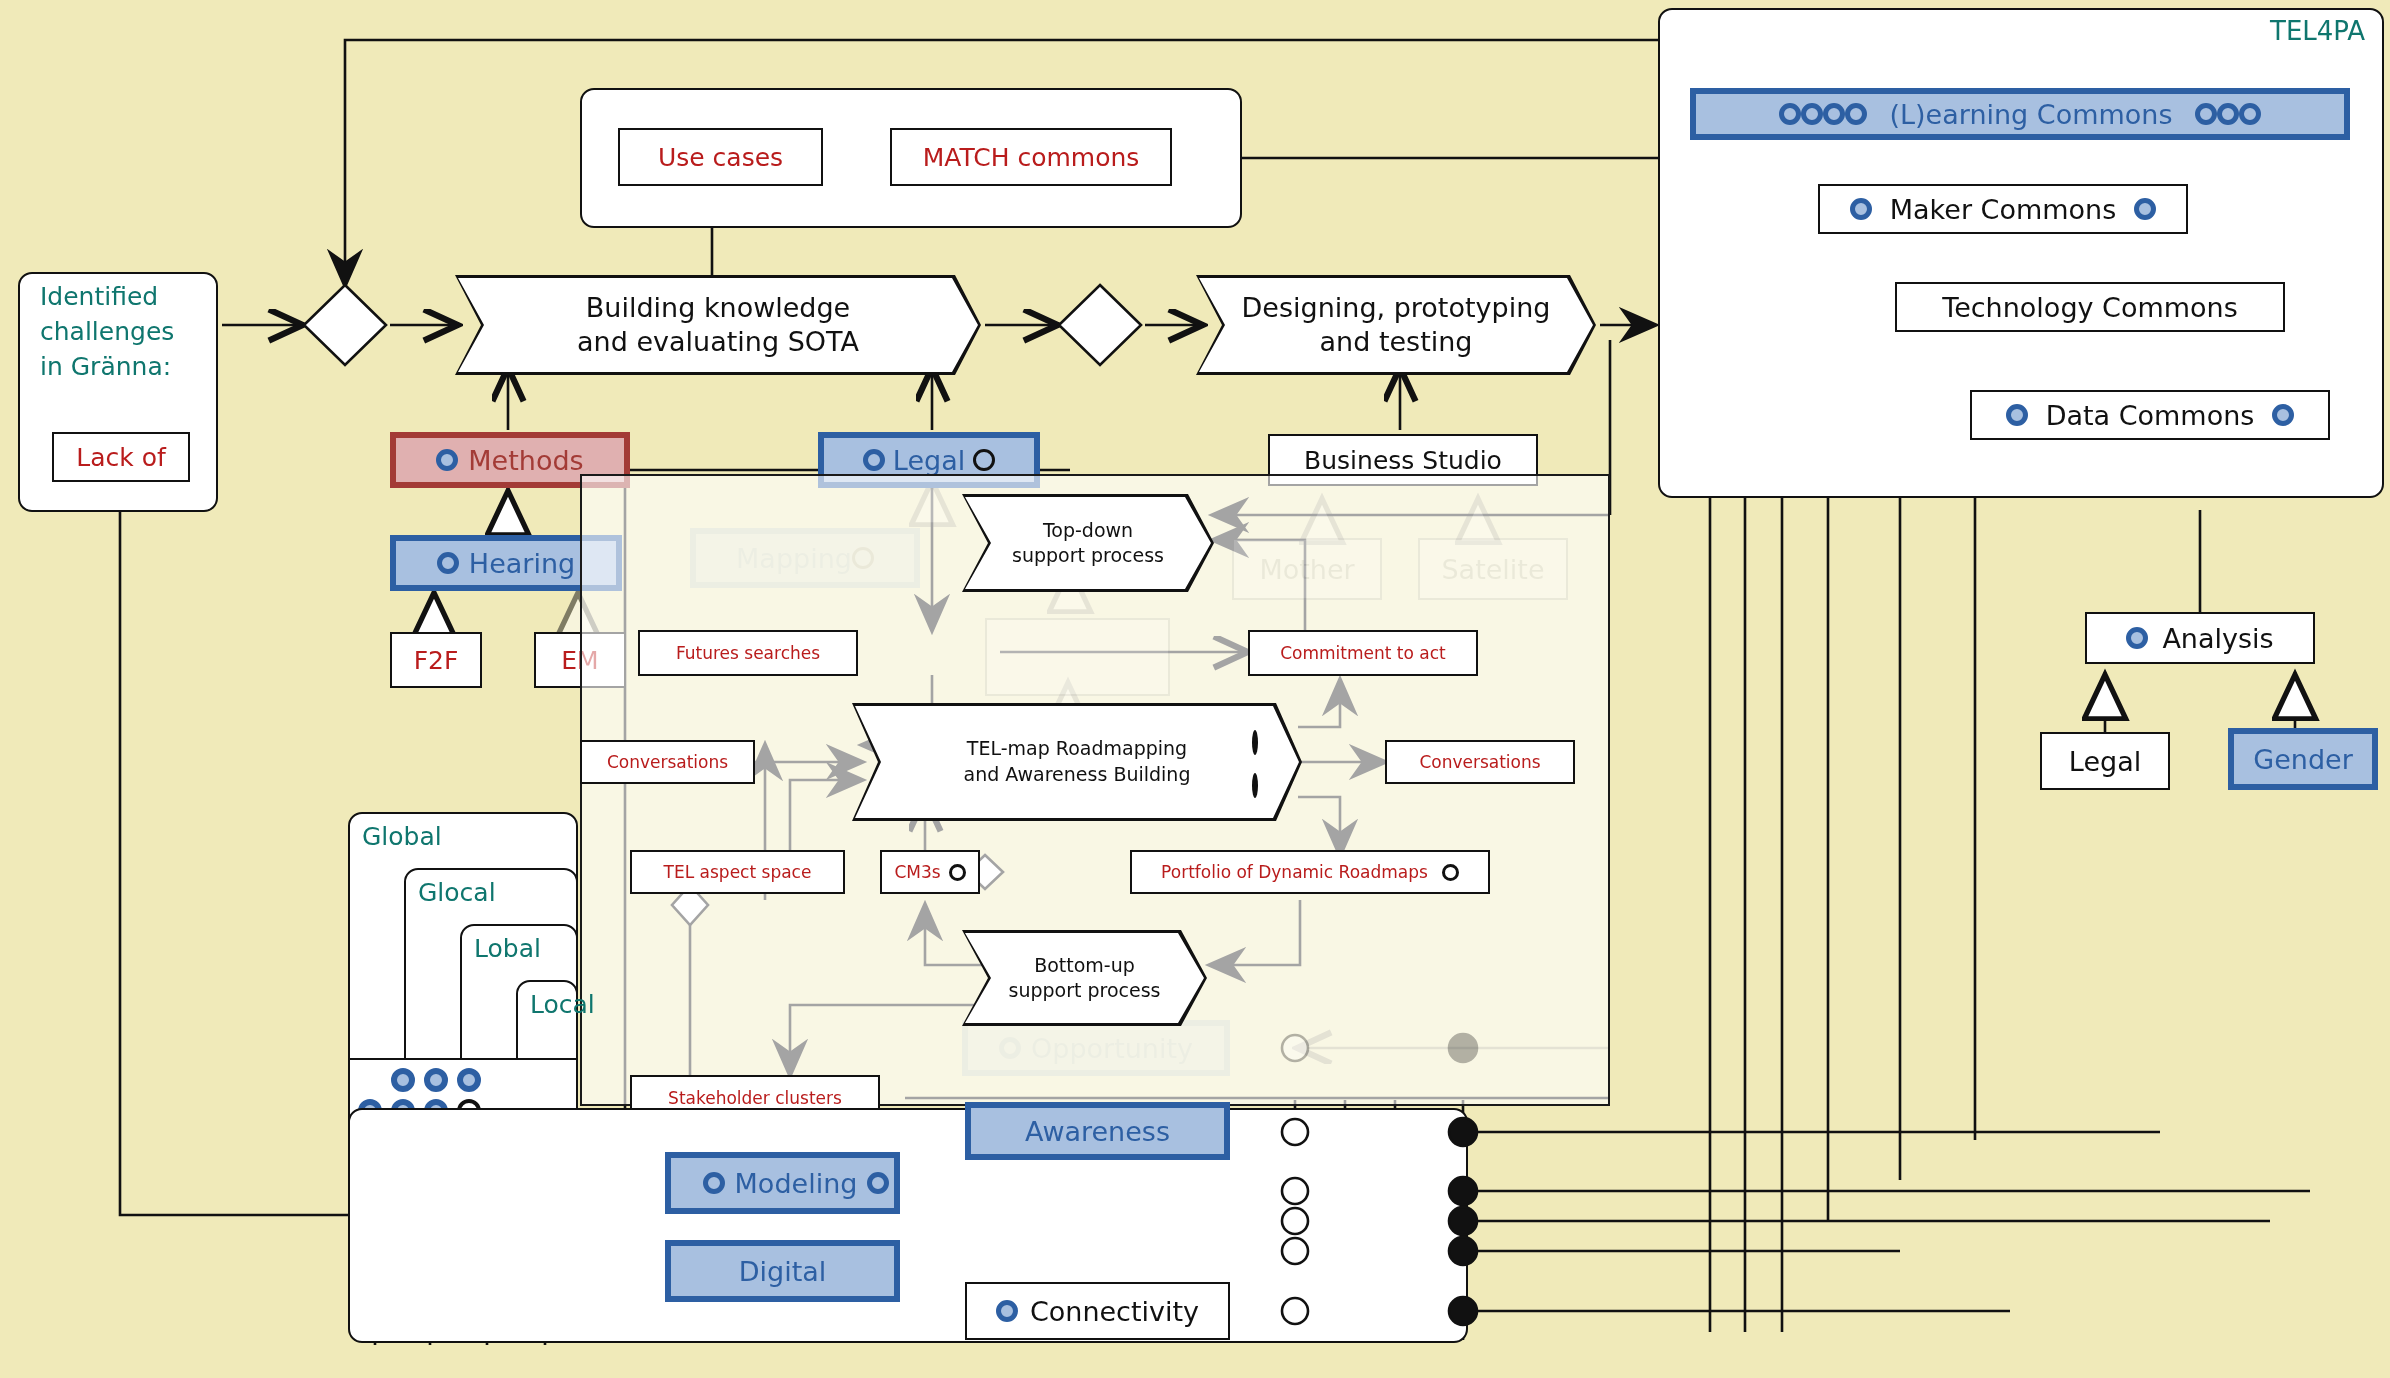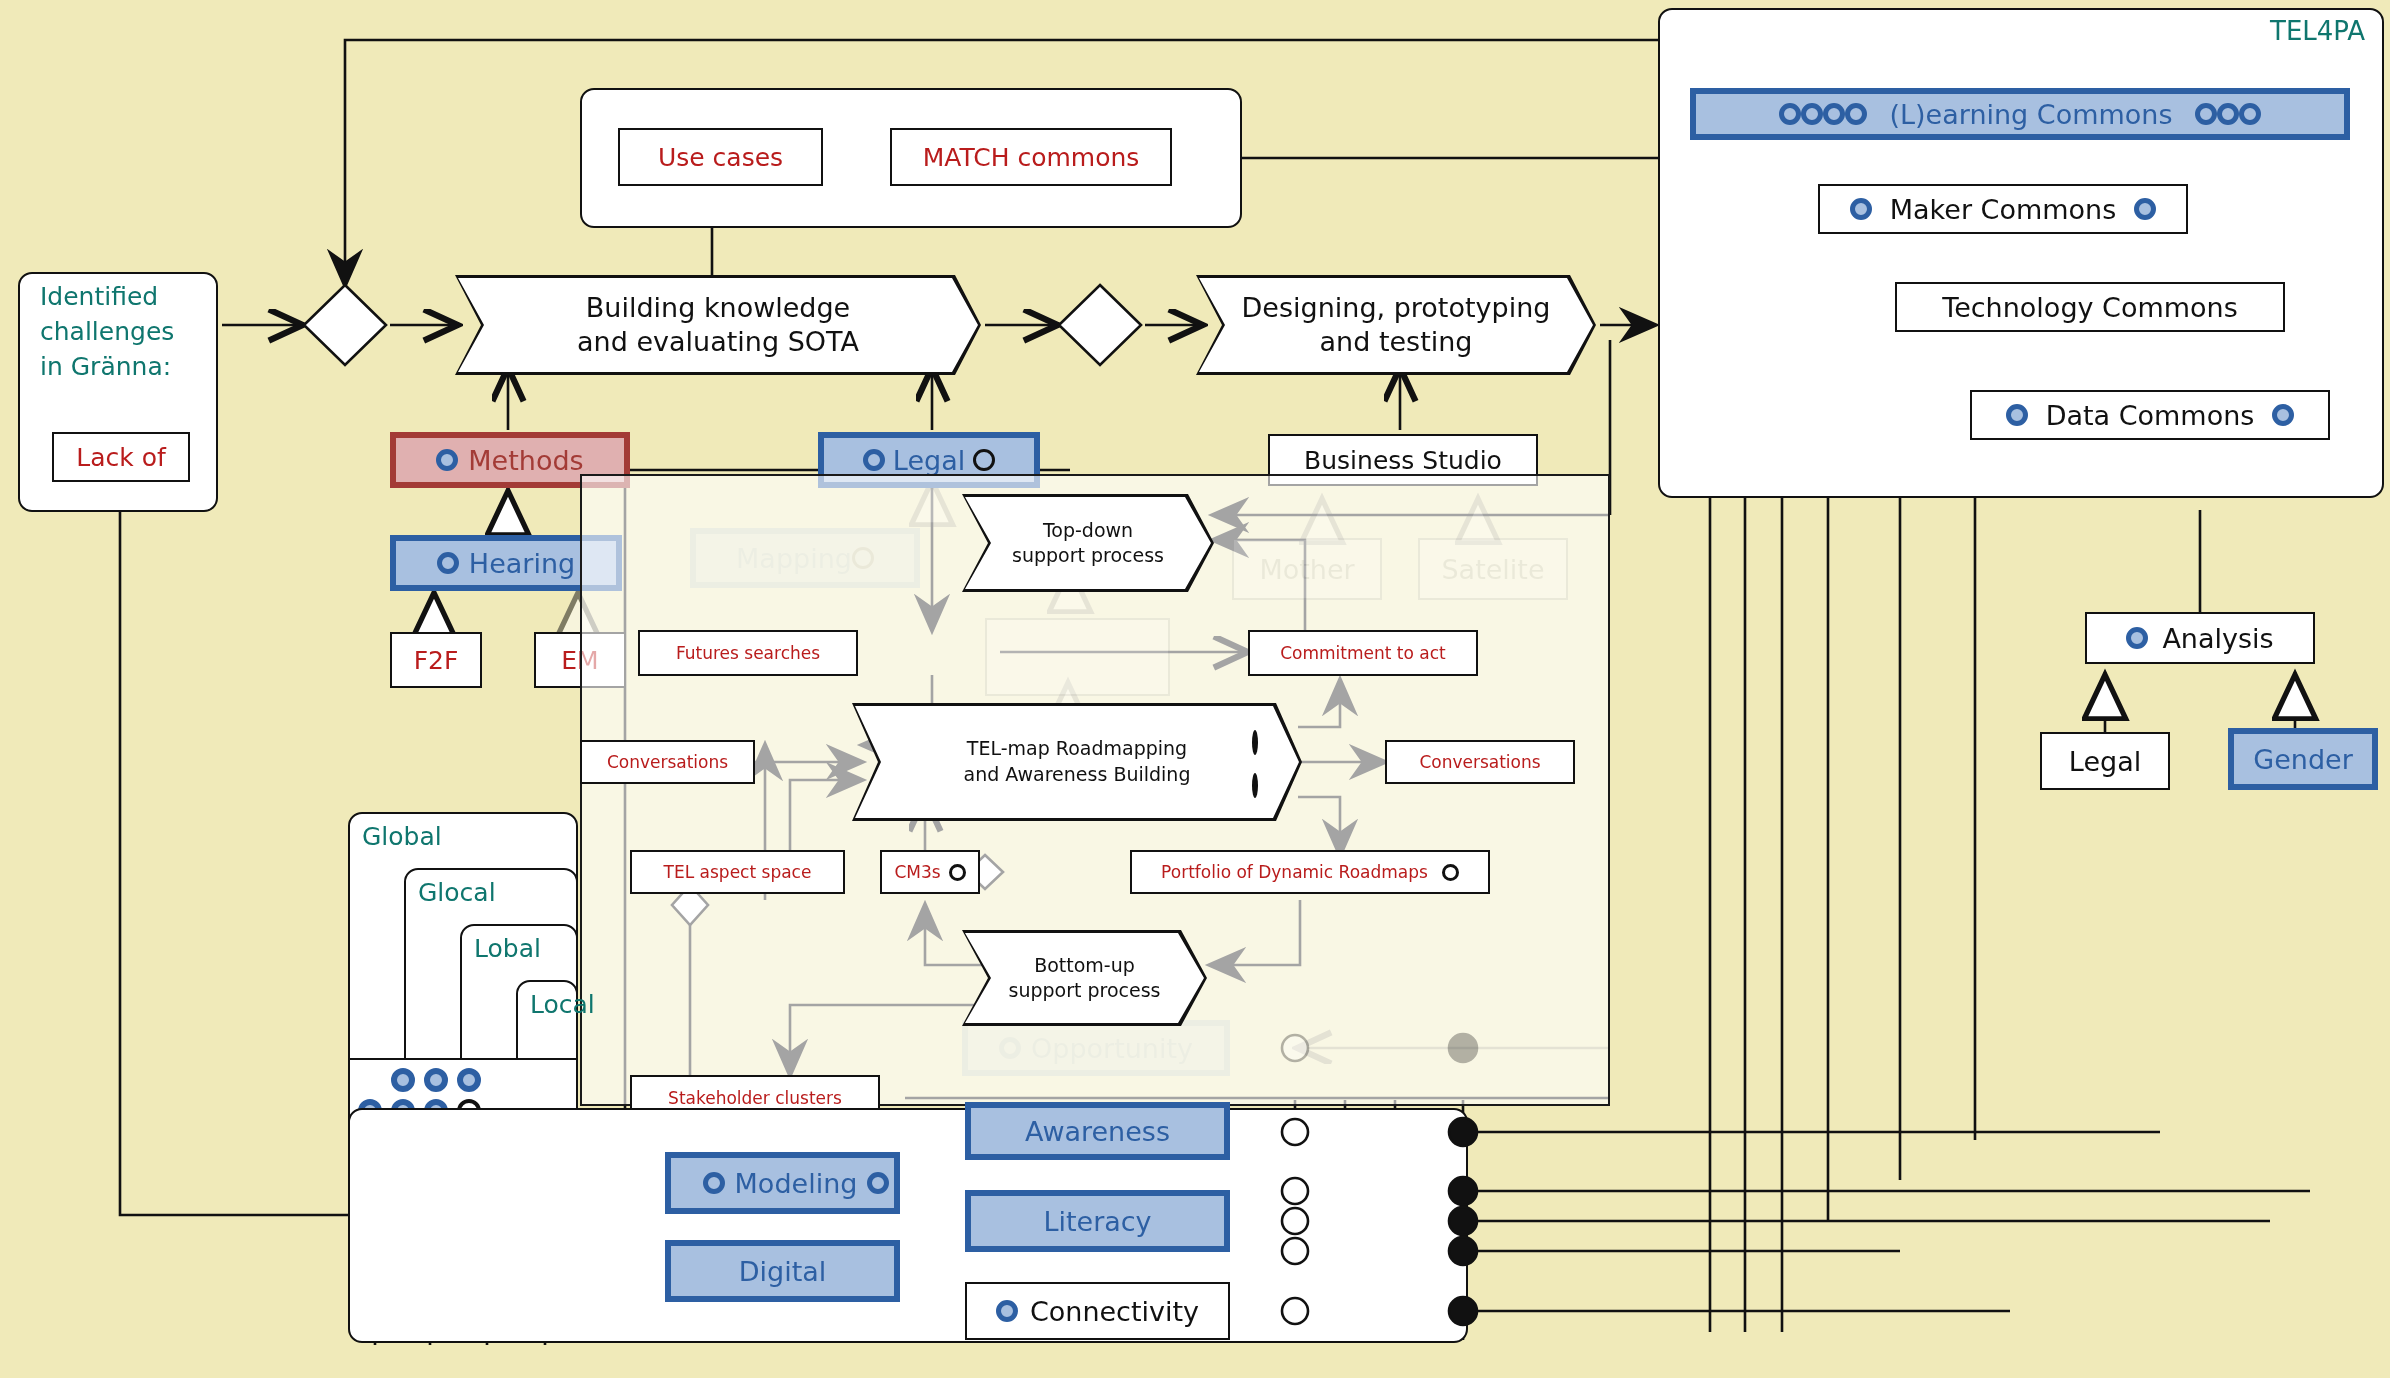--- a/index.html
+++ b/index.html
@@ -411,23 +411,20 @@
     <span class="ring"></span>
     <span style="margin:0 10px;">Modeling</span>
     <span class="ring"></span>
   </div>
   <div class="cbox c-blue" style="left:665px;top:1240px;width:235px;height:62px;z-index:4;">
     <span>Digital</span>
   </div>
   <div class="cbox c-blue" style="left:965px;top:1102px;width:265px;height:58px;z-index:4;">
     <span>Awareness</span>
   </div>
-  <div class="cbox c-blue" style="left:965px;top:1190px;width:265px;height:62px;z-index:4;">
-    <span>Literacy</span>
-  </div>
   <div class="cbox c-plain" style="left:965px;top:1282px;width:265px;height:58px;z-index:4;">
     <span class="ring"></span>
     <span style="margin-left:12px;">Connectivity</span>
   </div>
 
   <svg class="svgroot" viewBox="0 0 2390 1378" style="z-index:5;">
     <g stroke="#111" stroke-width="2.6">
       <circle cx="1295" cy="1132" r="13" fill="#fff"></circle>
       <circle cx="1295" cy="1191" r="13" fill="#fff"></circle>
       <circle cx="1295" cy="1221" r="13" fill="#fff"></circle>

